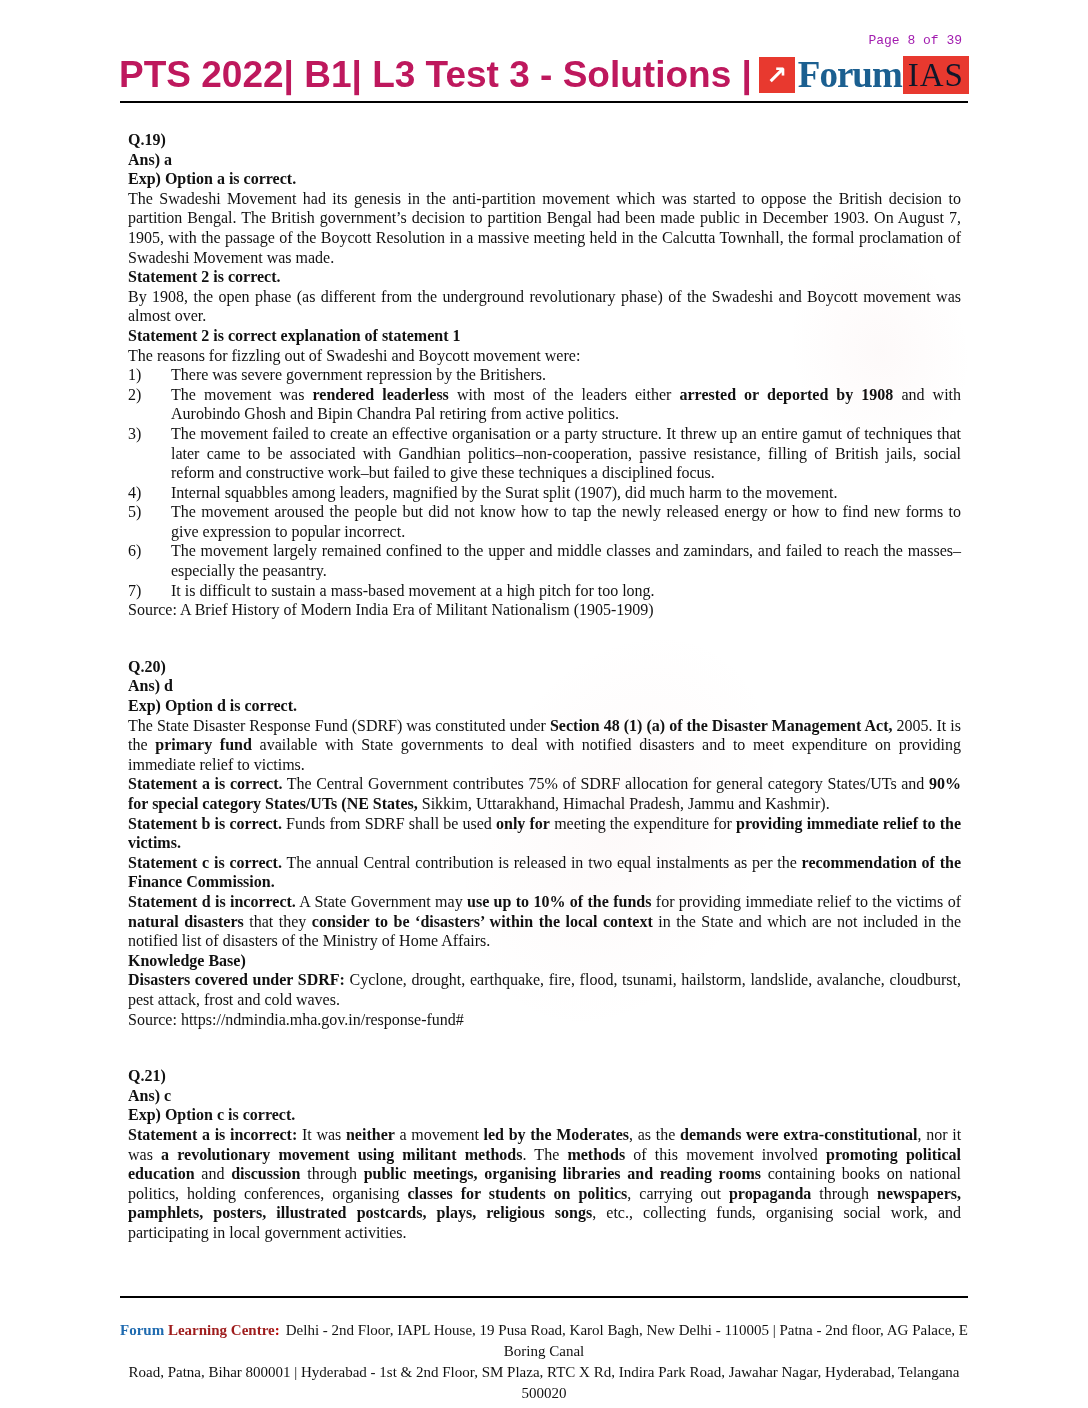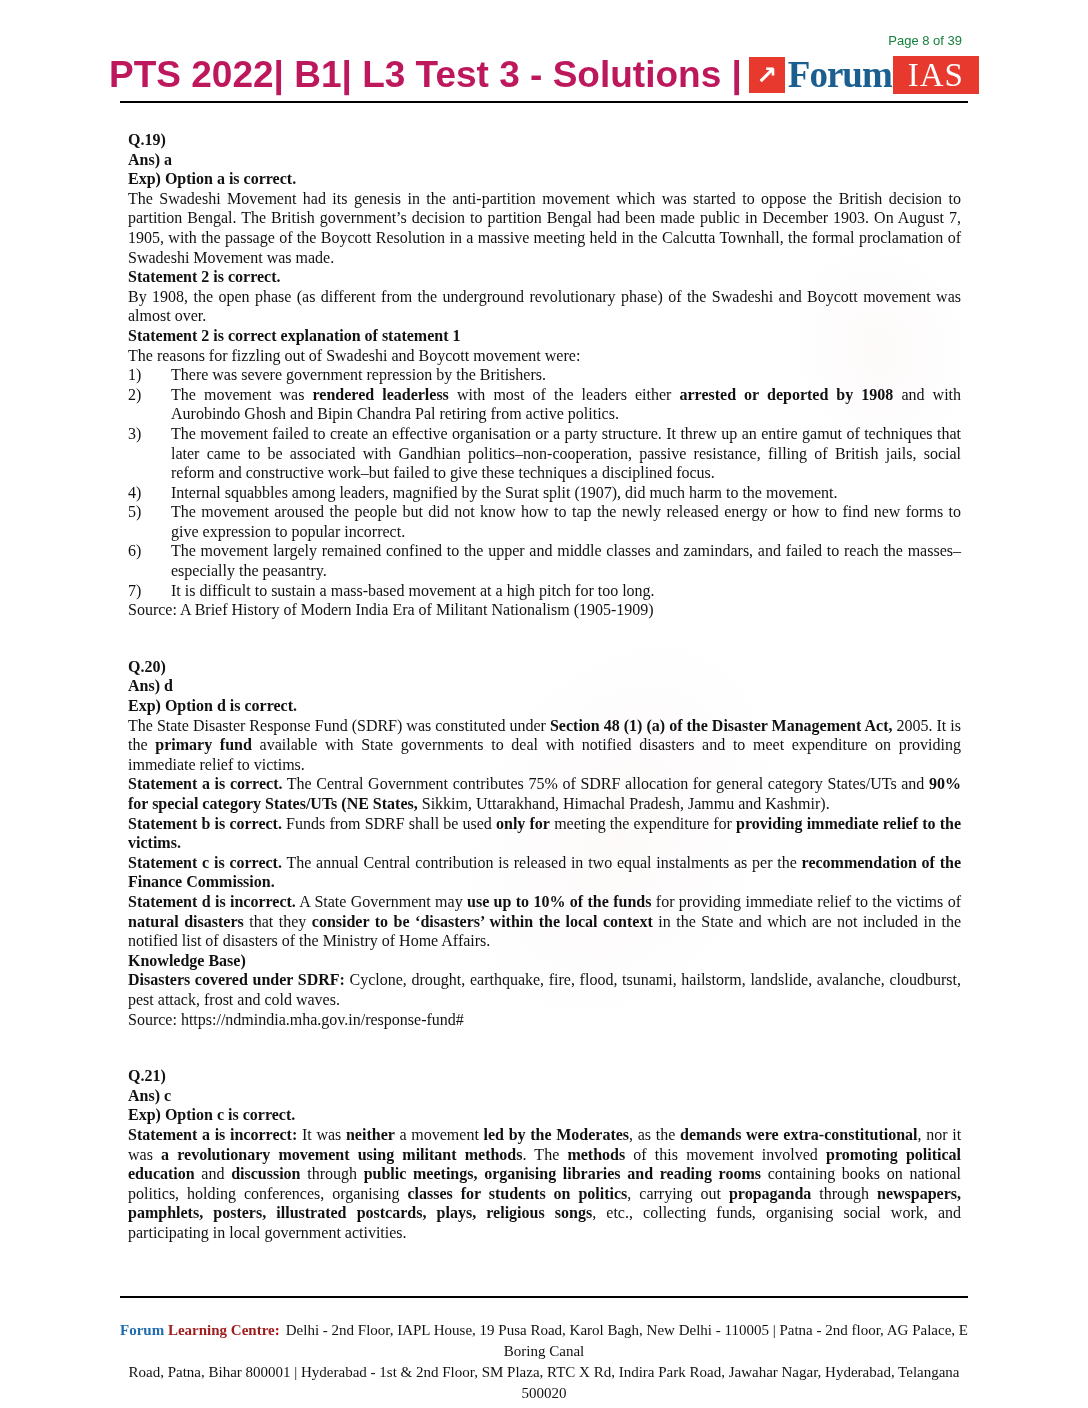--- a/index.html
+++ b/index.html
@@ -1,31 +1,31 @@
 <!DOCTYPE html>
 <html><head>
 <meta charset="utf-8">
 <style>
   html,body{margin:0;padding:0;background:#e9e9e9;}
   .page{position:relative;width:1088px;height:1408px;background:#ffffff;margin:0 auto;
         font-family:"Liberation Serif","DejaVu Serif",serif;color:#111;overflow:hidden;}
-  .page-num{position:absolute;top:33px;right:126px;font-family:Liberation Sans, sans-serif;
-        font-size:13px;color:#15803d;}
+  .page-num{position:absolute;top:33px;right:126px;font-family:Liberation Mono, monospace;
+        font-size:13px;color:#a21caf;}
   .header{position:absolute;top:54px;left:128px;width:832px;display:flex;
         justify-content:center;align-items:center;}
   .title{font-family:"Liberation Sans",sans-serif;font-weight:bold;font-size:37px;
         color:#be185d;white-space:nowrap;}
   .logo{display:inline-flex;align-items:center;margin-left:7px;}
   .logo-arrow{width:36px;height:36px;background:#e8392f;color:#fff;display:flex;
         align-items:center;justify-content:center;font-size:25px;font-weight:bold;
         font-family:"DejaVu Sans",sans-serif;}
   .logo-forum{font-family:"Liberation Serif",serif;font-weight:bold;font-size:37px;
         color:#1b5f90;margin:0 1px 0 3px;letter-spacing:-1px;line-height:36px;}
-  .logo-ias{font-family:"Liberation Serif",serif;font-size:33px;color:#ffffff;background:#e8392f;
-        padding:0 15px;height:38px;line-height:38px;display:inline-block;letter-spacing:1px;}
+  .logo-ias{font-family:"Liberation Serif",serif;font-size:33px;color:#0f172a;background:#e8392f;
+        padding:0 5px;height:38px;line-height:38px;display:inline-block;letter-spacing:1px;}
   .rule{position:absolute;top:101px;left:120px;width:848px;border-top:2px solid #000;}
   .main{position:absolute;top:130px;left:128px;width:833px;font-size:16px;line-height:19.6px;}
   .question + .question{margin-top:37px;}
   .para{text-align:justify;}
   .li{display:flex;}
   .mk{flex:0 0 27px;}
   .lt{flex:1;text-align:justify;margin-left:16px;}
   b{font-weight:bold;}
   .footer{position:absolute;top:1296px;left:120px;width:848px;border-top:2px solid #000;
         padding-top:22px;font-size:15px;line-height:21px;text-align:center;color:#111;}

